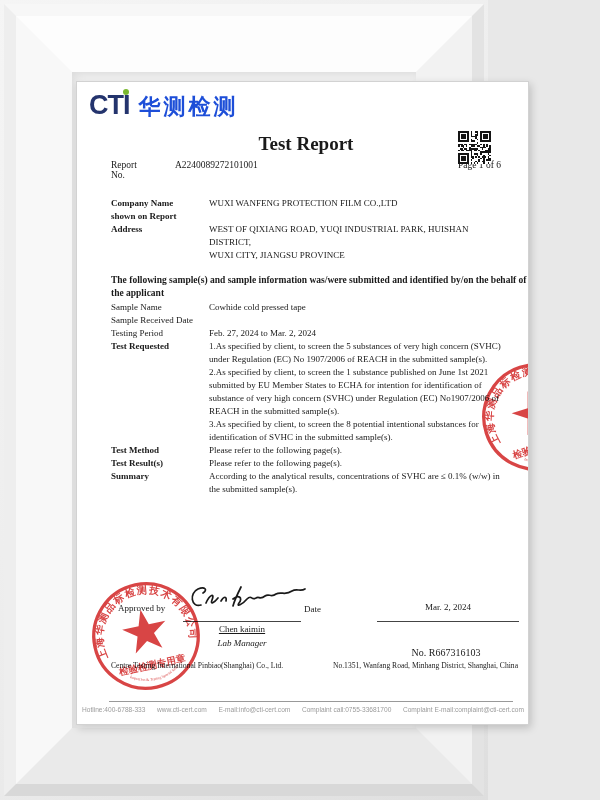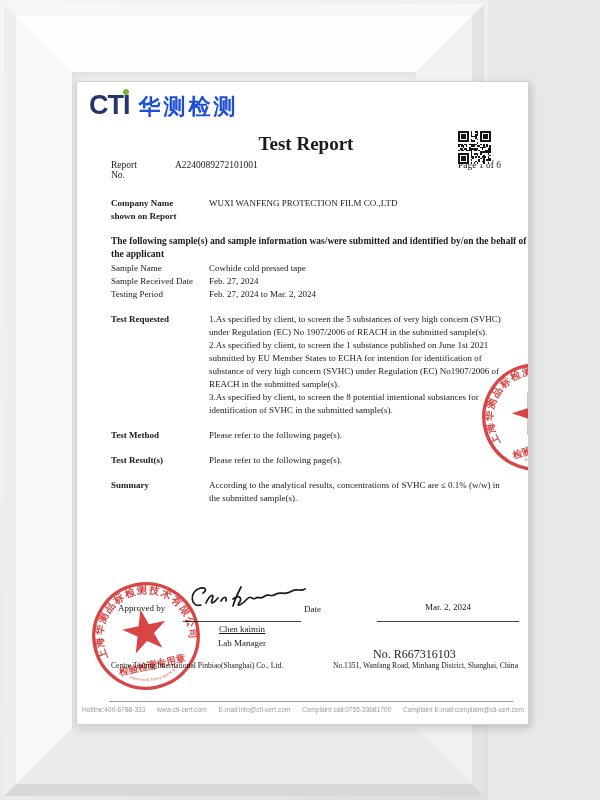--- a/index.html
+++ b/index.html
@@ -43,35 +43,35 @@
   .report-row .rvalue{margin-left:22px;}
   .report-row .pageno{margin-left:auto;padding-right:0px;}
 
   .kvrow{display:flex;font-size:9px;line-height:13px;}
   .kvrow .k{width:98px;flex:none;font-weight:bold;}
   .kvrow.plain .k{font-weight:normal;}
   .kvrow .v{flex:1;}
   .company{margin-top:17px;}
   .intro{margin-top:12px;font-weight:bold;font-size:9.5px;line-height:13px;width:420px;}
   .samples{margin-top:1px;}
-  .sect{margin-top:12px;}
+  .sect{}
   .tr-items div{margin:0;}
   .summary .v{max-width:292px;}
   .tr-items{max-width:300px;}
 
   
   .approved{position:absolute;left:41px;top:521px;font-size:9px;}
   .sig-svg{position:absolute;left:102px;top:499px;}
   .sig-line{position:absolute;left:106px;top:539px;width:118px;border-top:1px solid #444;}
   .sig-name{position:absolute;left:106px;top:542px;width:118px;text-align:center;font-size:9px;text-decoration:underline;}
-  .sig-role{position:absolute;left:106px;top:556px;width:118px;text-align:center;font-size:9px;}
+  .sig-role{position:absolute;left:106px;top:556px;width:118px;text-align:center;font-size:9px;font-style:italic;}
   .date-label{position:absolute;left:227px;top:522px;font-size:9px;}
   .date-value{position:absolute;left:300px;top:520px;width:142px;text-align:center;font-size:9px;}
   .date-line{position:absolute;left:300px;top:539px;width:142px;border-top:1px solid #444;}
-  .cert-no{position:absolute;left:296px;top:565px;width:126px;font-size:12px;}
+  .cert-no{position:absolute;left:306px;top:565px;width:126px;text-align:center;font-size:10px;}
   .org-row{position:absolute;left:34px;right:10px;top:579px;display:flex;
     justify-content:space-between;font-size:7.6px;color:#222;}
 
   .footer-rule{position:absolute;left:32px;right:15px;top:619px;border-top:1px solid #999;}
   .footer-row{position:absolute;left:5px;right:4px;top:624px;display:flex;
     justify-content:space-between;font-family:"Liberation Sans",sans-serif;
     font-size:6.6px;color:#9b9b9b;}
 
   
   .stamp{position:absolute;width:116px;height:116px;opacity:.9;
@@ -247,33 +247,37 @@
 
       <div class="company">
         <div class="kvrow">
           <span class="k">
             <span>Company Name</span><br>
             <span>shown on Report</span>
           </span>
           <span class="v">WUXI WANFENG PROTECTION FILM CO.,LTD</span>
         </div>
         <div class="kvrow">
+          <span class="k">Address</span>
+          <span class="v">
+            <span>WEST OF QIXIANG ROAD, YUQI INDUSTRIAL PARK, HUISHAN DISTRICT,</span><br>
+            <span>WUXI CITY, JIANGSU PROVINCE</span>
+          </span>
         </div>
       </div>
 
       <div class="intro">The following sample(s) and sample information was/were submitted and identified by/on the behalf of the applicant</div>
 
       <div class="samples">
         <div class="kvrow plain">
           <span class="k">Sample Name</span>
           <span class="v">Cowhide cold pressed tape</span>
         </div>
         <div class="kvrow plain">
           <span class="k">Sample Received Date</span>
-          <span class="v">Feb. 27, 2024</span>
         </div>
         <div class="kvrow plain">
           <span class="k">Testing Period</span>
           <span class="v">Feb. 27, 2024 to Mar. 2, 2024</span>
         </div>
       </div>
 
       <div class="kvrow sect">
         <span class="k">Test Requested</span>
         <span class="v tr-items">

